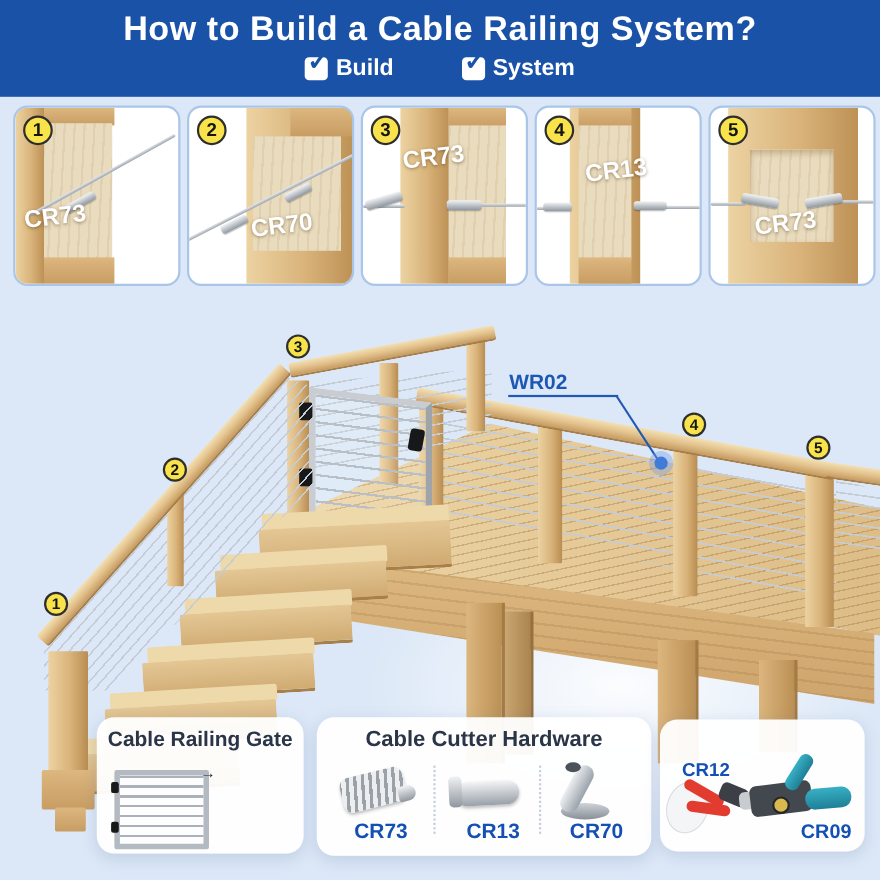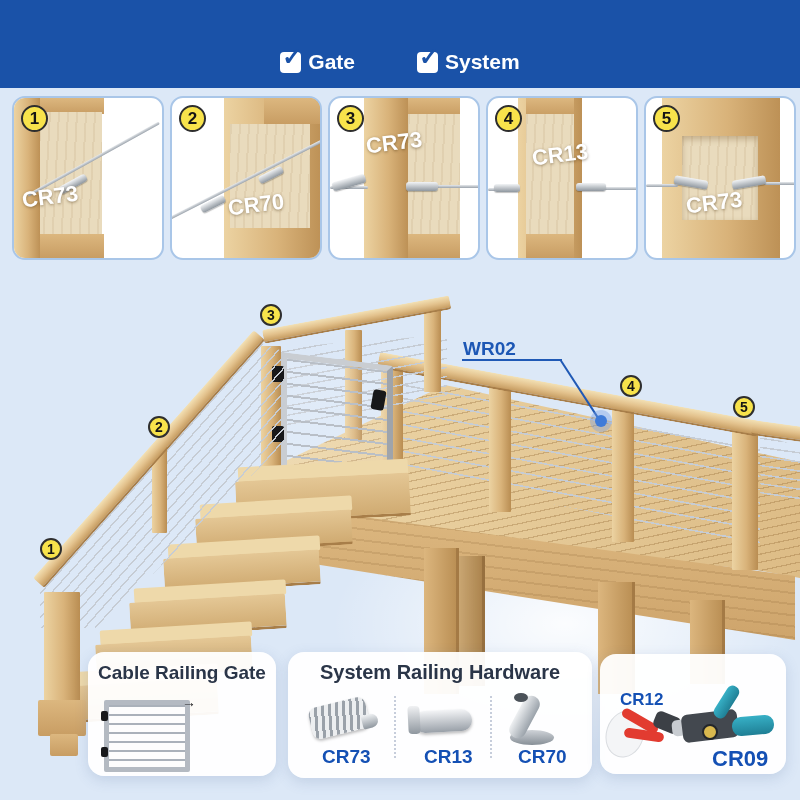--- a/index.html
+++ b/index.html
@@ -145,26 +145,27 @@
     <div class="wr-dot"></div>
 
     <div class="marker" style="left:40px;top:538px;">1</div>
     <div class="marker" style="left:148px;top:416px;">2</div>
     <div class="marker" style="left:260px;top:304px;">3</div>
     <div class="marker" style="left:620px;top:375px;">4</div>
     <div class="marker" style="left:733px;top:396px;">5</div>
   </div>
 
   <div class="banner">
+    <h1>How to Build a Cable Railing System?</h1>
     <div class="checks">
       <div class="check">
         <span class="checkbox">
             <span class="tick">✓</span>
           </span>
-        <span>Gate</span>
+        <span>Build</span>
       </div>
       <div class="check">
         <span class="checkbox">
             <span class="tick">✓</span>
           </span>
         <span>System</span>
       </div>
     </div>
   </div>
 
@@ -230,21 +231,21 @@
   <div class="card" style="left:88px;top:652px;width:188px;height:124px;">
     <div class="card-title" style="padding-top:10px;font-size:19px;">Cable Railing Gate</div>
     <div class="gate-icon">
       <div class="gate-hinge" style="top:6px;"></div>
       <div class="gate-hinge" style="top:42px;"></div>
     </div>
     <div style="position:absolute;left:94px;top:42px;font-size:14px;color:#17181a;">→</div>
   </div>
 
   <div class="card" style="left:288px;top:652px;width:304px;height:126px;">
-    <div class="card-title" style="padding-top:9px;font-size:20px;">System Railing Hardware</div>
+    <div class="card-title" style="padding-top:9px;font-size:20px;">Cable Cutter Hardware</div>
     <div class="dotted-sep" style="position:absolute;left:106px;top:44px;height:62px;"></div>
     <div class="dotted-sep" style="position:absolute;left:202px;top:44px;height:62px;"></div>
 
     <div class="tool-part" style="left:22px;top:50px;width:58px;height:32px;transform:rotate(-14deg);border-radius:8px;
                 background:repeating-linear-gradient(100deg,#9aa1a9 0 3px,#eceef0 3px 7px);box-shadow:0 2px 3px rgba(0,0,0,.25);"></div>
     <div class="tool-part" style="left:74px;top:62px;width:16px;height:14px;border-radius:3px 8px 8px 3px;background:linear-gradient(180deg,#f0f2f4,#8f979f);transform:rotate(-14deg);"></div>
     <div class="code" style="position:absolute;left:34px;top:94px;font-size:19px;">CR73</div>
 
     <div class="tool-part" style="left:126px;top:58px;width:58px;height:22px;border-radius:11px;transform:rotate(-3deg);
                 background:linear-gradient(180deg,#f4f5f7,#99a0a8);box-shadow:0 2px 3px rgba(0,0,0,.25);"></div>
@@ -252,21 +253,21 @@
     <div class="code" style="position:absolute;left:136px;top:94px;font-size:19px;">CR13</div>
 
     <div class="tool-part" style="left:222px;top:78px;width:44px;height:15px;border-radius:50%;background:linear-gradient(180deg,#cfd3d8,#878f97);"></div>
     <div class="tool-part" style="left:228px;top:42px;width:17px;height:46px;border-radius:9px;background:linear-gradient(90deg,#eef0f2,#9aa2aa);transform:rotate(28deg);"></div>
     <div class="tool-part" style="left:226px;top:41px;width:14px;height:9px;border-radius:50%;background:#4b5259;"></div>
     <div class="code" style="position:absolute;left:230px;top:94px;font-size:19px;">CR70</div>
   </div>
 
   <div class="card" style="left:600px;top:654px;width:186px;height:120px;">
     <div class="code" style="position:absolute;left:20px;top:36px;font-size:17px;">CR12</div>
-    <div class="code" style="position:absolute;left:112px;top:92px;font-size:22px;">CR09</div>
+    <div class="code" style="position:absolute;left:128px;top:92px;font-size:18px;">CR09</div>
     <div class="tool-part" style="left:6px;top:56px;width:36px;height:46px;border-radius:50%;background:#f4f5f7;border:1px solid #d9dce0;transform:rotate(18deg);"></div>
     <div class="tool-part" style="left:20px;top:62px;width:40px;height:10px;background:#e23b30;transform:rotate(30deg);"></div>
     <div class="tool-part" style="left:24px;top:76px;width:40px;height:10px;background:#e23b30;transform:rotate(8deg);"></div>
     <div class="tool-part" style="left:54px;top:60px;width:26px;height:17px;background:#3c4046;transform:rotate(22deg);"></div>
     <div class="tool-part" style="left:72px;top:66px;width:14px;height:16px;background:#c8ccd1;transform:rotate(-6deg);"></div>
     <div class="tool-part" style="left:82px;top:58px;width:56px;height:28px;background:#43484f;transform:rotate(-7deg);border-radius:6px;"></div>
     <div class="tool-part" style="left:120px;top:30px;width:13px;height:36px;background:linear-gradient(90deg,#37b0c6,#1f7f95);transform:rotate(32deg);border-radius:6px;"></div>
     <div class="tool-part" style="left:132px;top:62px;width:42px;height:19px;background:linear-gradient(180deg,#37b0c6,#1f7f95);transform:rotate(-5deg);border-radius:9px;"></div>
     <div class="tool-part" style="left:102px;top:70px;width:12px;height:12px;background:#d9b84e;border:2px solid #23262a;border-radius:50%;"></div>
   </div>

